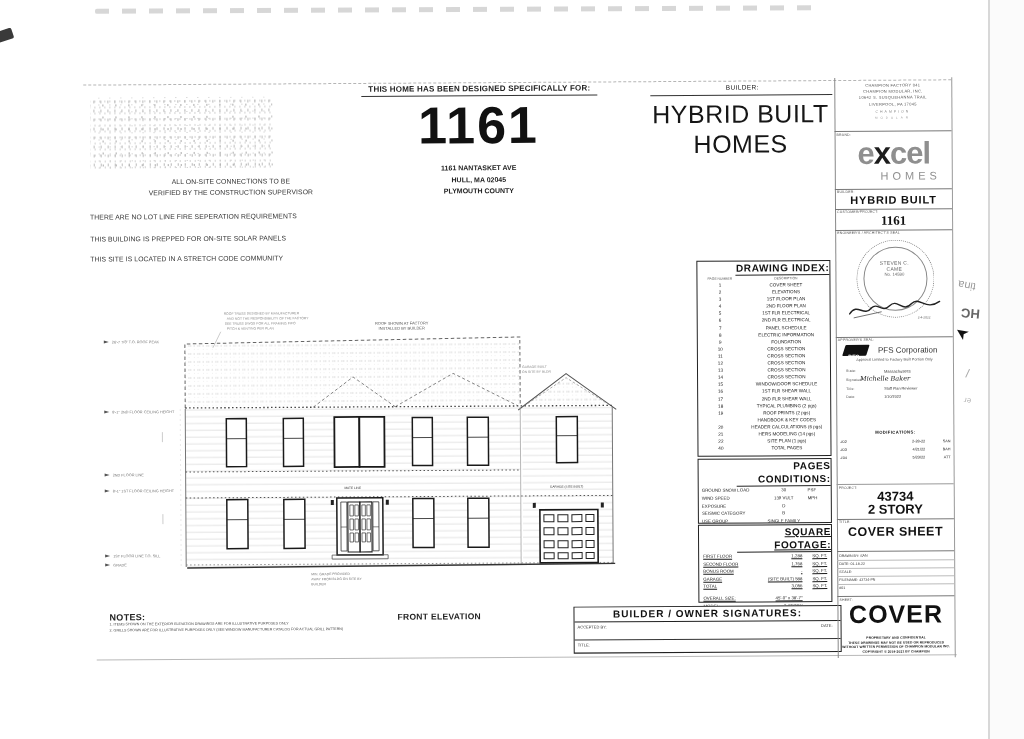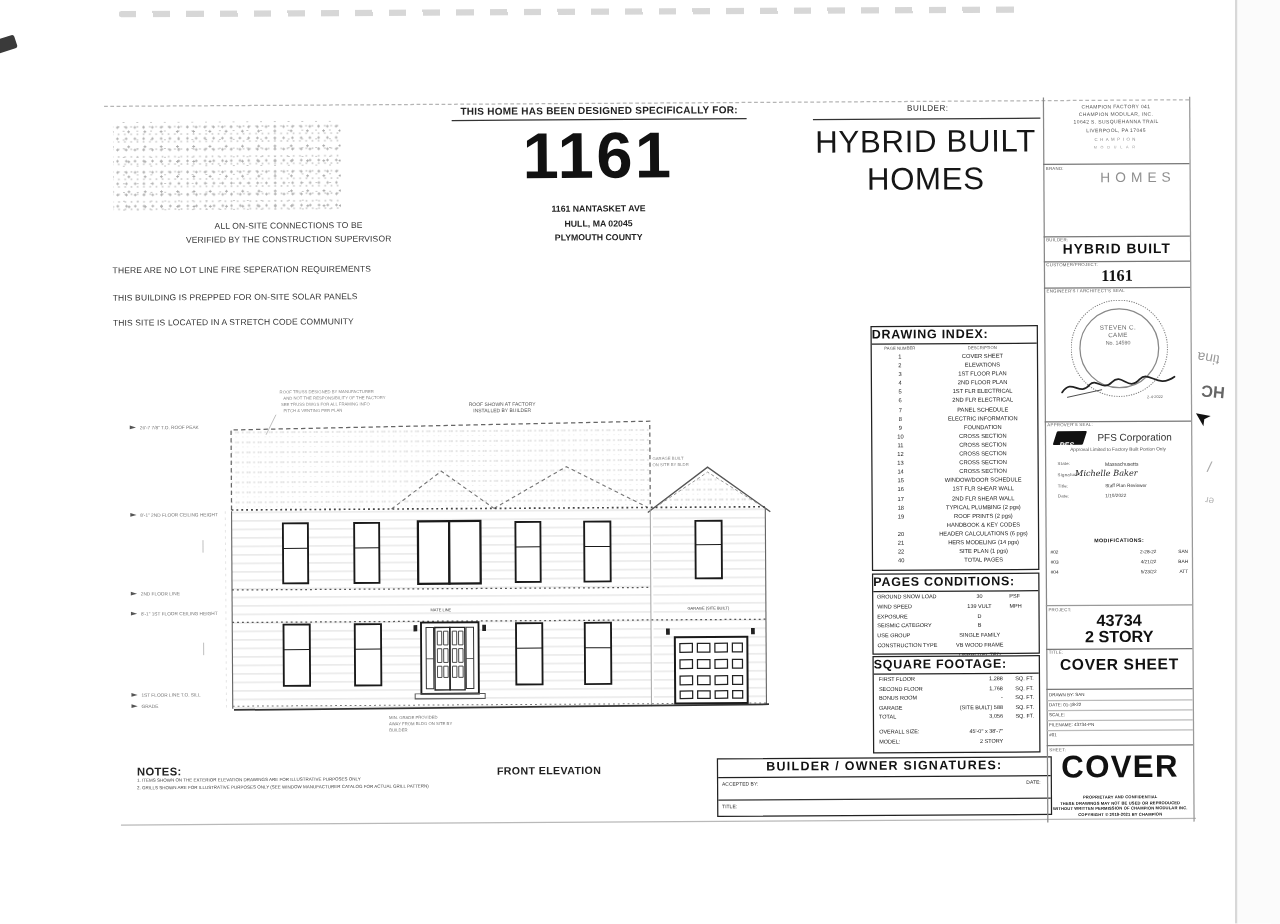--- a/index.html
+++ b/index.html
@@ -18,22 +18,22 @@
   
   .noise{background-image:
       radial-gradient(#9a9a9a 0.7px,transparent 1px),
       radial-gradient(#b3b3b3 0.7px,transparent 1px),
       radial-gradient(#8c8c8c 0.8px,transparent 1.1px),
       radial-gradient(#c2c2c2 0.6px,transparent 0.9px);
     background-size:7px 9px,11px 7px,13px 12px,5px 6px;
     background-position:0 0,3px 4px,6px 2px,2px 1px;opacity:.75;}
   
   .box{border:1.5px solid #222;background:#fff;}
-  .boxtitle{font-size:10px;font-weight:bold;letter-spacing:.6px;color:#111;text-align:left;
-            border-bottom:1.5px solid #222;line-height:13px;}
+  .boxtitle{font-size:10px;font-weight:bold;letter-spacing:.6px;color:#111;text-align:right;
+            border-bottom:1.5px solid #222;line-height:13px;margin-left:38px;}
   .di-head{display:flex;font-size:3.4px;color:#555;line-height:6px;}
   .di-row{display:flex;font-size:4.6px;color:#222;line-height:7.1px;}
   .di-num{width:34%;text-align:center;}
   .di-desc{width:66%;text-align:center;}
   .sc-row{display:flex;font-size:4.4px;color:#222;line-height:7.8px;padding:0 3px;}
   .sc-l{width:46%;text-align:left;}
   .sc-v{width:38%;text-align:center;}
   .sc-u{width:16%;text-align:left;}
   .sf-row{display:flex;font-size:4.4px;color:#222;line-height:7.6px;padding:0 4px;}
   .sf-l{width:38%;text-align:left;}
@@ -406,21 +406,21 @@
           </div>
 
           <div class="sc-row">
             <span class="sc-l">CONSTRUCTION TYPE</span>
             <span class="sc-v">VB WOOD FRAME UNPROTECTED</span>
             <span class="sc-u"></span>
           </div>
         </div>
     </div>
 
-    <div class="abs box" style="left:697px;top:526px;width:132px;height:76px;">
+    <div class="abs box" style="left:697px;top:526px;width:132px;height:76px;text-decoration:underline;">
       <div class="boxtitle">SQUARE FOOTAGE:</div>
       <div>
 
           <div class="sf-row">
             <span class="sf-l">FIRST FLOOR</span>
             <span class="sf-v">1,288</span>
             <span class="sf-u">SQ. FT.</span>
           </div>
 
           <div class="sf-row">
@@ -491,20 +491,23 @@
         <div>10642 S. SUSQUEHANNA TRAIL</div>
         <div>LIVERPOOL, PA  17045</div>
       </div>
     <div class="abs ctr" style="left:838px;top:112px;width:113px;font-size:3.5px;letter-spacing:2px;color:#888;">CHAMPION</div>
     <div class="abs ctr" style="left:838px;top:118px;width:113px;font-size:3px;letter-spacing:3px;color:#999;">MODULAR</div>
 
     <div class="tb-line" style="top:133px;"></div>
     <div class="abs tb-label" style="left:838px;top:135px;">BRAND:</div>
 
     <div class="abs" style="left:840px;top:139px;width:110px;">
+      <div class="ctr" style="font-size:31px;font-weight:bold;color:#8f8f8f;line-height:33px;letter-spacing:-1px;">
+        <span>e<span style="color:#1c1c1c;">x</span>cel</span>
+      </div>
       <div style="text-align:right;padding-right:8px;font-size:11px;letter-spacing:4px;color:#8f8f8f;line-height:12px;">HOMES</div>
     </div>
 
     <div class="tb-line" style="top:191px;"></div>
     <div class="abs tb-label" style="left:838px;top:192px;">BUILDER:</div>
     <div class="abs ctr" style="left:836px;top:196px;width:117px;font-size:11px;font-weight:bold;letter-spacing:.8px;color:#111;">HYBRID BUILT</div>
 
     <div class="tb-line" style="top:211px;"></div>
     <div class="abs tb-label" style="left:838px;top:212px;">CUSTOMER/PROJECT:</div>
     <div class="abs ctr" style="left:836px;top:215px;width:117px;font-size:13px;font-weight:bold;color:#111;font-family:'Liberation Serif',serif;">1161</div>

